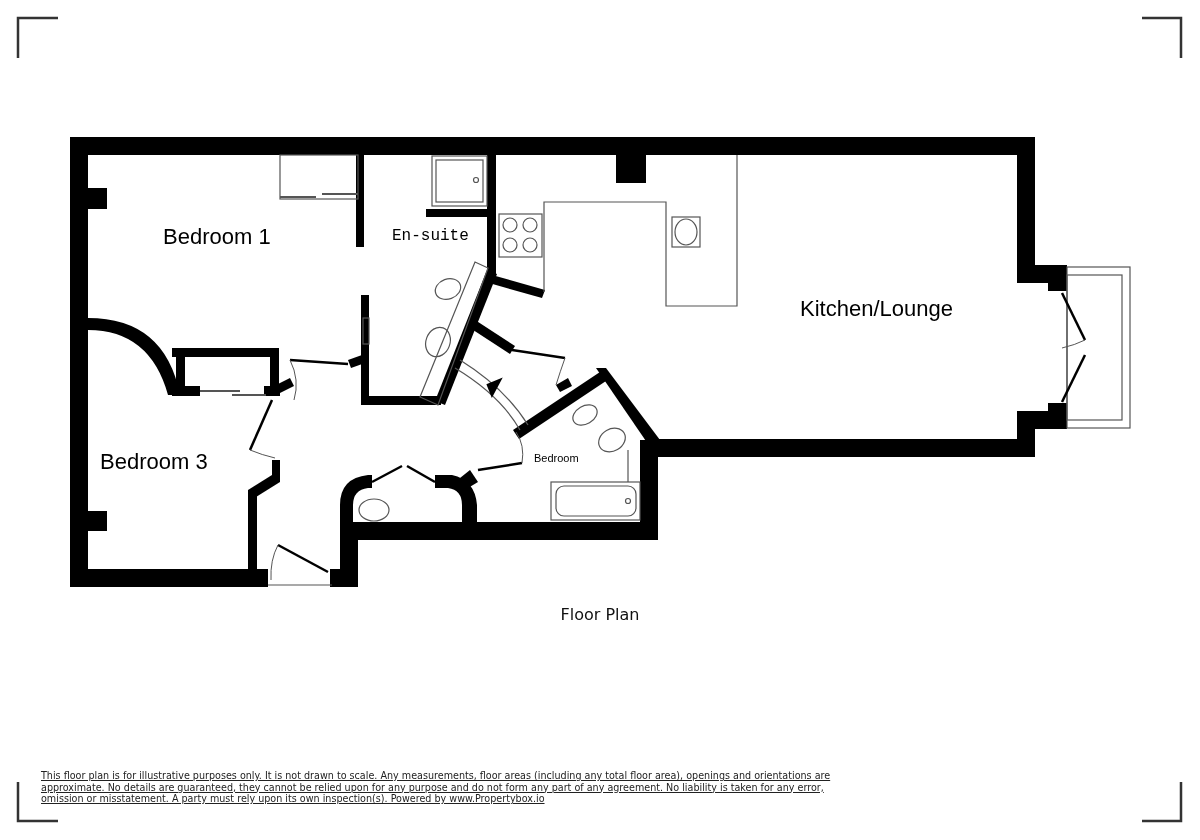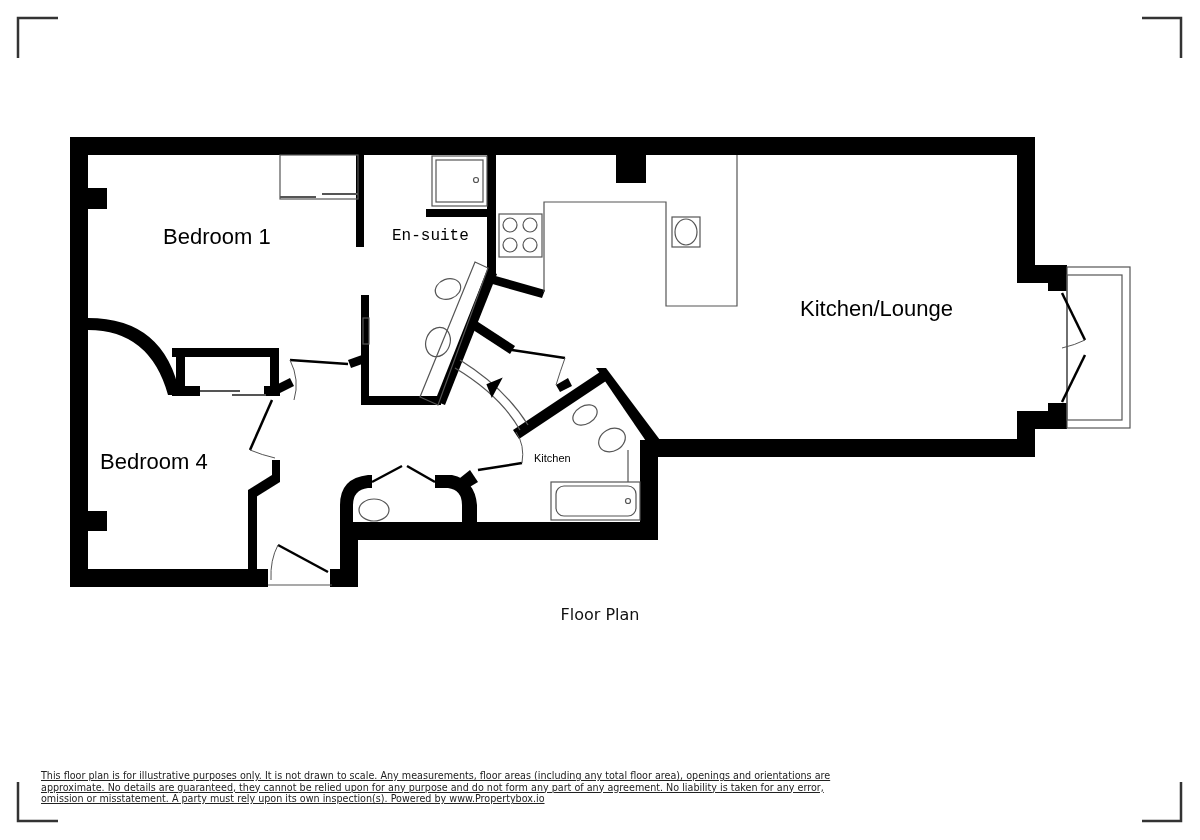--- a/index.html
+++ b/index.html
@@ -156,17 +156,17 @@
     <path d="M278,545 Q270,560 271,580"></path>
     <path d="M565,358 Q560,372 556,385"></path>
     <path d="M522,463 Q525,445 516,432"></path>
     <path d="M1085,340 Q1075,345 1062,348"></path>
   </g>
 </svg>
 
 <div class="room-label" style="left:163px; top:224px; font-size:22px;">Bedroom 1</div>
 <div class="room-label" style="left:392px; top:227px; font-size:16px;font-family:Liberation Mono, monospace;">En-suite</div>
 <div class="room-label" style="left:780px; top:296px; font-size:22px;margin-left:20px;">Kitchen/Lounge</div>
-<div class="room-label" style="left:100px; top:449px; font-size:22px;">Bedroom 4</div>
-<div class="room-label" style="left:534px; top:452px; font-size:11px;">Kitchen</div>
+<div class="room-label" style="left:100px; top:449px; font-size:22px;">Bedroom 3</div>
+<div class="room-label" style="left:534px; top:452px; font-size:11px;">Bedroom</div>
 
 <div class="title">Floor Plan</div>
 <div class="disclaimer">This floor plan is for illustrative purposes only. It is not drawn to scale. Any measurements, floor areas (including any total floor area), openings and orientations are approximate. No details are guaranteed, they cannot be relied upon for any purpose and do not form any part of any agreement. No liability is taken for any error, omission or misstatement. A party must rely upon its own inspection(s). Powered by www.Propertybox.io</div>
 
 </body></html>

